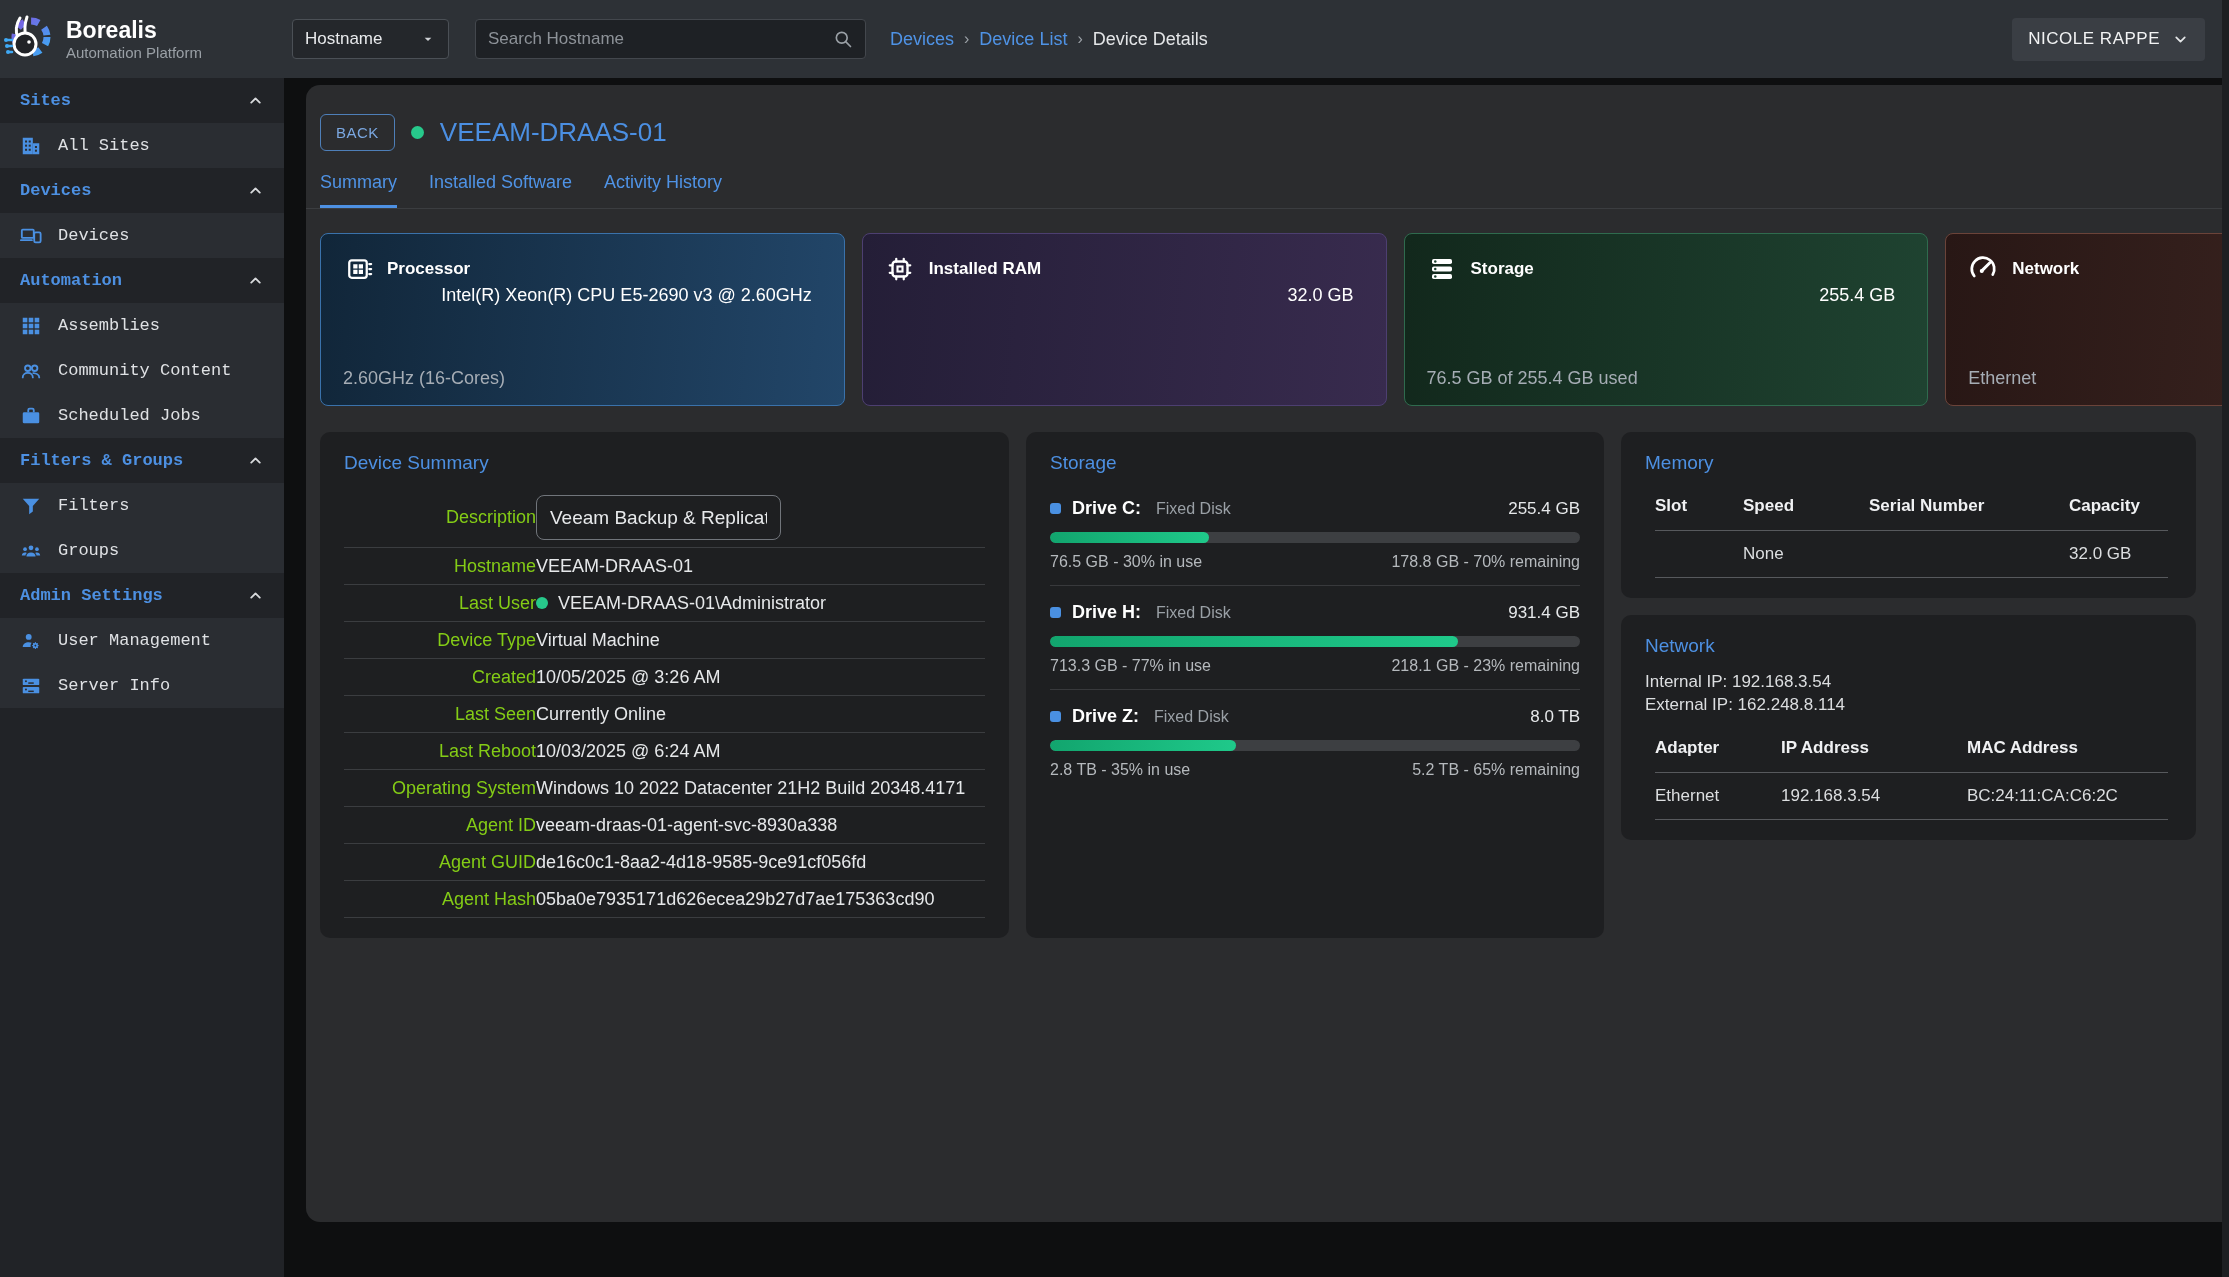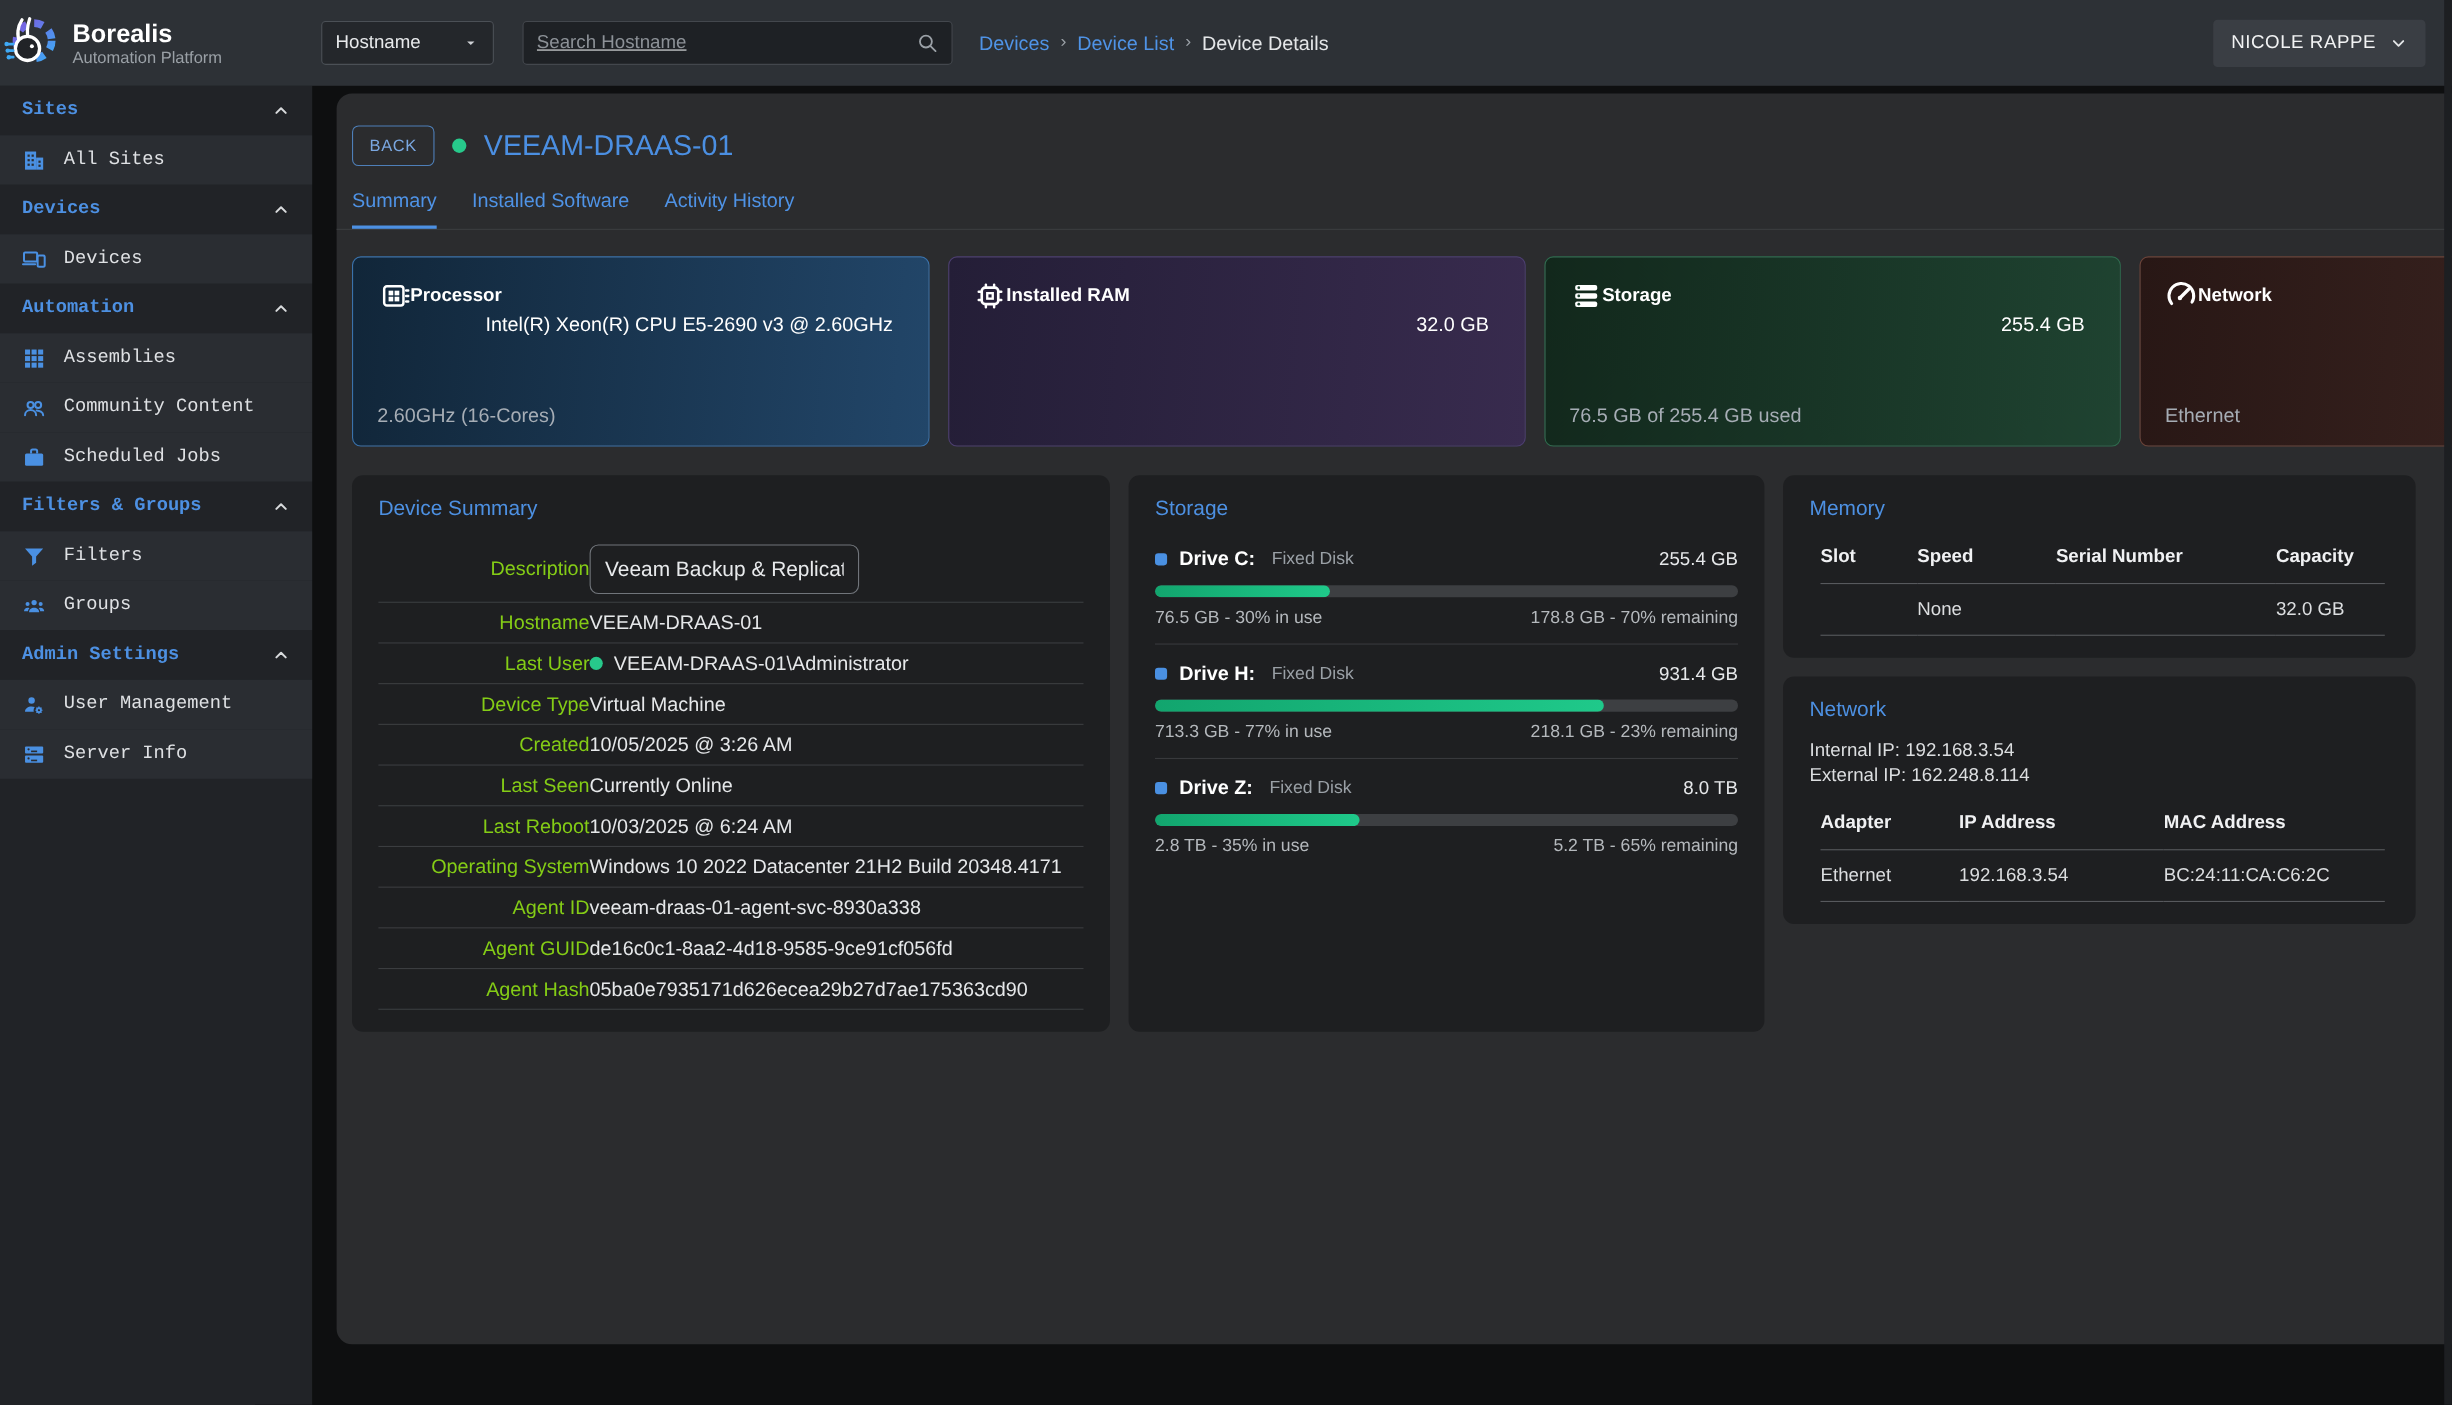--- a/index.html
+++ b/index.html
@@ -6,21 +6,21 @@
   html,body { width:2229px; height:1277px; background:#0e0f10; font-family:"Liberation Sans", sans-serif; color:#e4e6e8; overflow:hidden; }
 
   
   .topbar { position:absolute; top:0; left:0; width:2229px; height:78px; background:#2d3136; display:flex; align-items:center; z-index:5; }
   .brand { width:284px; display:flex; align-items:center; gap:12px; }
   .brand-text { display:flex; flex-direction:column; line-height:1.15; }
   .brand-name { font-size:23px; font-weight:bold; color:#ffffff; }
   .brand-tag  { font-size:15px; color:#9aa0a6; }
   .hsel { margin-left:8px; width:157px; height:40px; background:#24272b; border:1px solid #4b5056; border-radius:4px; display:flex; align-items:center; justify-content:space-between; padding:0 12px; font-size:17px; color:#e8eaec; cursor:pointer; }
   .searchbox { margin-left:26px; width:391px; height:40px; background:#1e2125; border:1px solid #43474d; border-radius:4px; display:flex; align-items:center; padding:0 12px; }
-  .searchbox input { flex:1; background:transparent; border:none; outline:none; color:#e8eaec; font-size:17px; font-family:"Liberation Sans",sans-serif;text-decoration:underline; }
+  .searchbox input { flex:1; background:transparent; border:none; outline:none; color:#e8eaec; font-size:17px; font-family:"Liberation Sans",sans-serif; }
   .searchbox input::placeholder { color:#8d9298; }
   .crumbs { margin-left:24px; font-size:18px; display:flex; align-items:center; gap:10px; white-space:nowrap; }
   .crumb-link { color:#4f93e6; cursor:pointer; }
   .crumb-sep { color:#9aa0a6; font-size:16px; }
   .crumb-current { color:#e4e6e8; }
   .user-btn { margin-left:auto; margin-right:24px; height:43px; padding:0 16px; background:#3a3e44; border-radius:4px; display:flex; align-items:center; gap:12px; font-size:17px; letter-spacing:0.5px; color:#f2f3f4; cursor:pointer; }
 
   
   .sidebar { position:absolute; top:78px; left:0; width:284px; height:1199px; background:#212327;font-family:Liberation Mono, monospace; }
   .side-header { height:45px; display:flex; align-items:center; justify-content:space-between; padding:0 20px; background:#212327; color:#4d90e2; font-weight:bold; font-size:17px; cursor:pointer; }
@@ -43,21 +43,21 @@
   .tab { font-size:18px; color:#4f93e6; padding-bottom:12px; cursor:pointer; border-bottom:3px solid transparent; }
   .tab.active { border-bottom:3px solid #4d90e2; }
 
   
   .cards { display:grid; grid-template-columns:repeat(4,1fr); gap:17px; margin:24px 14px 0; }
   .card { height:173px; border-radius:8px; border:1px solid; padding:20px 22px; position:relative; overflow:hidden; }
   .c-blue   { background:linear-gradient(95deg,#112639 0%,#224669 100%); border-color:#3a72ab; }
   .c-purple { background:linear-gradient(95deg,#241e37 0%,#382b4e 100%); border-color:#4d3f71; }
   .c-green  { background:linear-gradient(95deg,#12281c 0%,#1f4331 100%); border-color:#2f6b4e; }
   .c-red    { background:linear-gradient(95deg,#281715 0%,#3f2723 100%); border-color:#6b4339; }
-  .card-head { display:flex; align-items:center; }
+  .card-head { display:flex; align-items:center; gap:14px; }
   .card-label { font-size:17px; font-weight:bold; color:#ffffff; }
   .card-value { font-size:18px; color:#ffffff; line-height:1.25; padding-right:10px;text-align:right; }
   .card-sub { position:absolute; left:22px; bottom:16px; font-size:18px; color:#a6adb5; }
 
   
   .panels { display:grid; grid-template-columns:689px 578px 575px; gap:17px; margin:26px 14px 0; align-items:stretch; }
   .panel { background:#1e1f21; border-radius:10px; padding:20px 24px; }
   .panel-title { font-size:19px; color:#4d90e2; }
 
   

